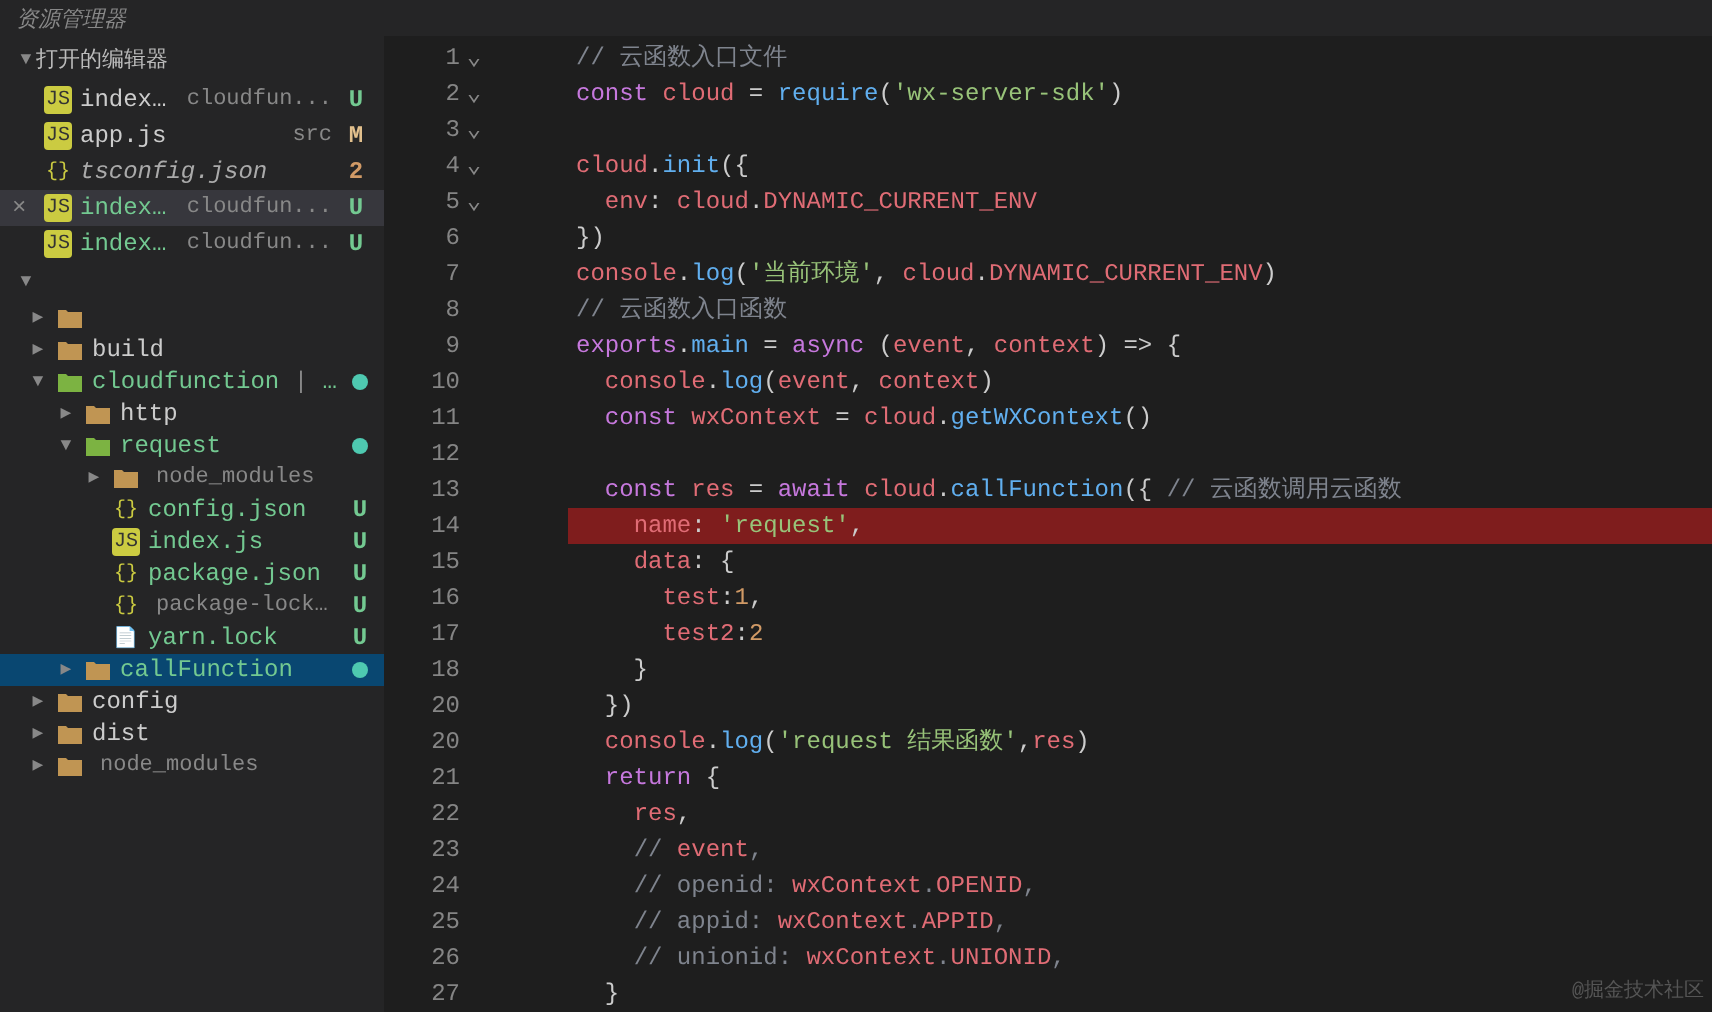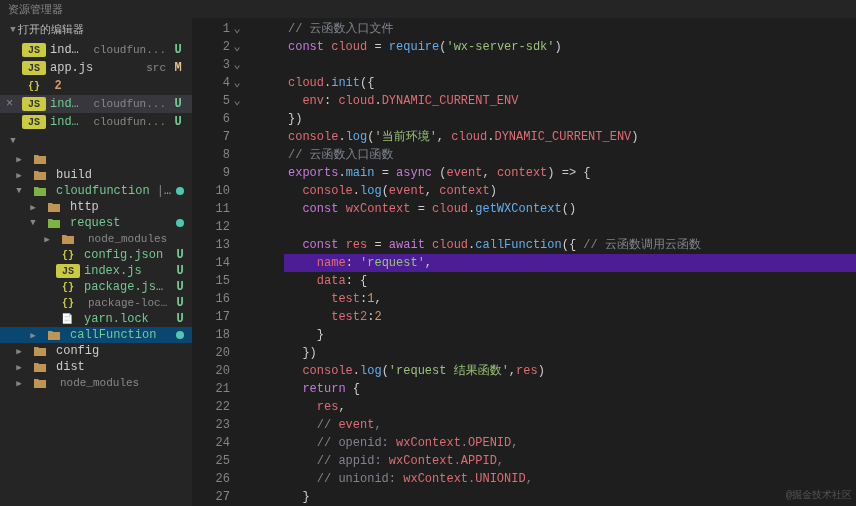--- a/index.html
+++ b/index.html
@@ -1,26 +1,26 @@
 <!DOCTYPE html>
 <html><head>
 <meta charset="utf-8">
 <style>
 * { margin: 0; padding: 0; box-sizing: border-box; }
 body { font-family: Consolas, 'Courier New', monospace; font-size: 12px; background: #1e1e1e; color: #ccc; width: 856px; height: 506px; overflow: hidden; display: flex; flex-direction: column; }
-.topbar { height: 18px; background: #252526; color: #888; padding-left: 8px; font-size: 11px; display: flex; align-items: center; }
+.topbar { height: 18px; background: #252526; color: #888; padding-left: 8px; font-size: 11px; display: flex; align-items: center; font-style: italic; }
 .main { display: flex; flex: 1; overflow: hidden; }
 .sidebar { width: 192px; background: #252526; display: flex; flex-direction: column; overflow: hidden; }
 .section-header { padding: 4px 8px; color: #bbb; font-size: 11px; display: flex; align-items: center; }
 .open-editors { display: flex; flex-direction: column; }
 .open-editor-item { display: flex; align-items: center; padding: 2px 6px; font-size: 12px; color: #ccc; gap: 4px; cursor: pointer; }
 .open-editor-item.active { background: #37373d; }
 .close-x { width: 12px; color: #888; visibility: hidden; }
 .open-editor-item:hover .close-x, .open-editor-item.active .close-x { visibility: visible; }
-.ficon { width: 24px; height: 14px; display: inline-flex; align-items: center; justify-content: center; font-size: 10px; font-weight: bold; border-radius: 2px; }
+.ficon { width: 14px; height: 14px; display: inline-flex; align-items: center; justify-content: center; font-size: 10px; font-weight: normal; border-radius: 2px; }
 .ficon.js { background: #cbcb41; color: #333; }
 .ficon.ts { color: #cbcb41; }
 .ficon.json { color: #cbcb41; }
 .ficon.folder { color: #c09553; }
 .ficon.folder.open { color: #7cb342; }
 .fname { flex: 1; white-space: nowrap; overflow: hidden; text-overflow: ellipsis; }
 .fname.italic { font-style: italic; color: #aaa; }
 .fname.green { color: #73c991; }
 .dim { color: #888; font-size: 11px; margin-left: 4px; }
 .badge { width: 16px; text-align: center; font-weight: bold; }
@@ -35,21 +35,21 @@
 .ind2 { padding-left: 28px; }
 .ind3 { padding-left: 42px; }
 .dot { width: 8px; height: 8px; border-radius: 50%; background: #4ec9b0; margin-left: auto; margin-right: 4px; }
 .pipe { color: #888; }
 .editor { flex: 1; background: #1e1e1e; display: flex; overflow: hidden; position: relative; }
 .gutter { width: 60px; background: #1e1e1e; color: #858585; text-align: right; padding-right: 8px; font-size: 12px; line-height: 18px; padding-top: 2px; user-select: none; display: flex; }
 .line-nums { flex: 1; }
 .fold-col { width: 14px; text-align: center; color: #888; }
 .code { flex: 1; font-size: 12px; line-height: 18px; padding-top: 2px; white-space: pre; overflow: hidden; }
 .code-line { height: 18px; padding-left: 4px; margin-left: 32px; }
-.code-line.hl { background: #4c1d95; }
+.code-line.hl { background: #7f1d1d; }
 .c-comment { color: #7f848e; }
 .c-keyword { color: #c678dd; }
 .c-var { color: #e06c75; }
 .c-func { color: #61afef; }
 .c-string { color: #98c379; }
 .c-num { color: #d19a66; }
 .watermark { position: absolute; bottom: 4px; right: 4px; color: #555; font-size: 10px; }
 svg { display: block; }
 </style>
 </head>
@@ -75,20 +75,21 @@
         <div class="open-editor-item">
           <span class="close-x">×</span>
           <span class="ficon js">JS</span>
           <span class="fname">app.js</span>
           <span class="dim">src</span>
           <span class="badge M">M</span>
         </div>
         <div class="open-editor-item">
           <span class="close-x">×</span>
           <span class="ficon ts">{}</span>
+          <span class="fname italic">tsconfig.json</span>
           <span class="badge num">2</span>
         </div>
         <div class="open-editor-item active">
           <span class="close-x">×</span>
           <span class="ficon js">JS</span>
           <span class="fname green">index.js</span>
           <span class="dim">cloudfun...</span>
           <span class="badge U">U</span>
         </div>
         <div class="open-editor-item">

